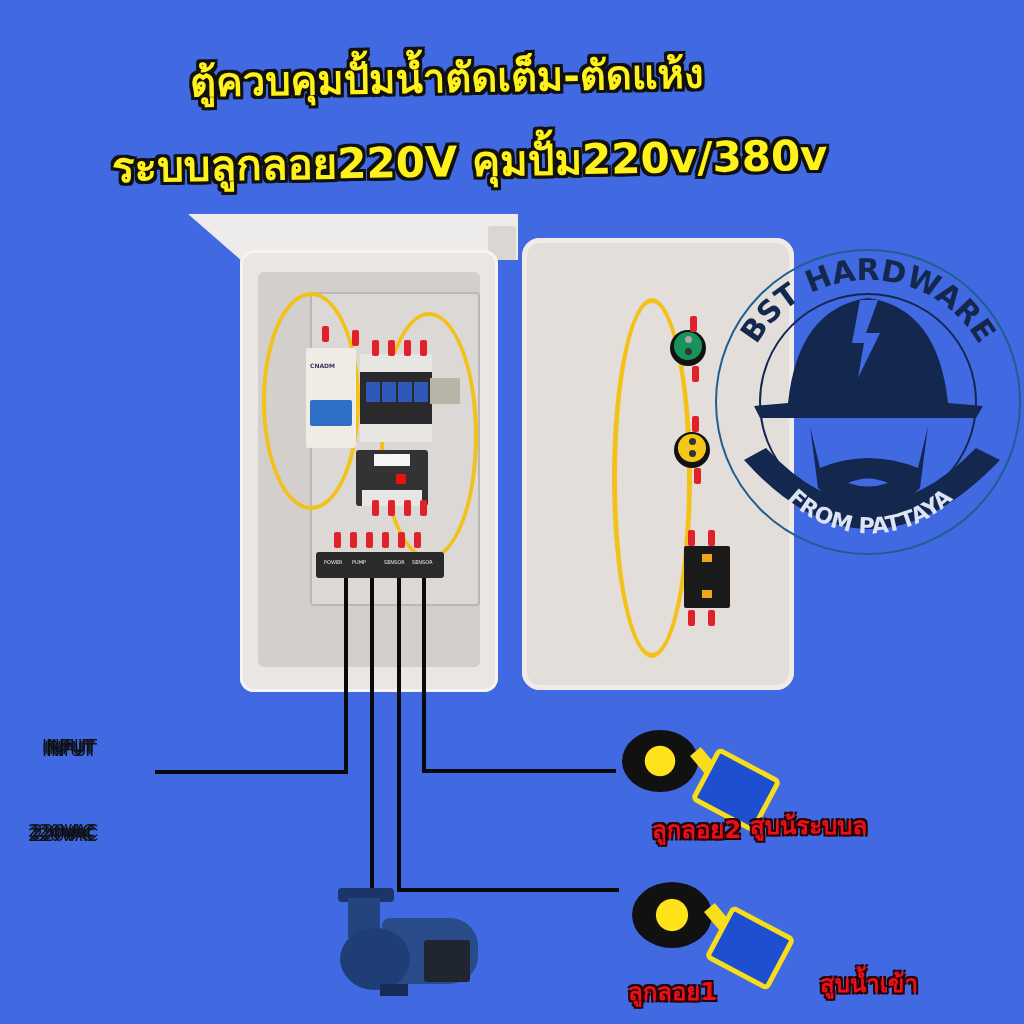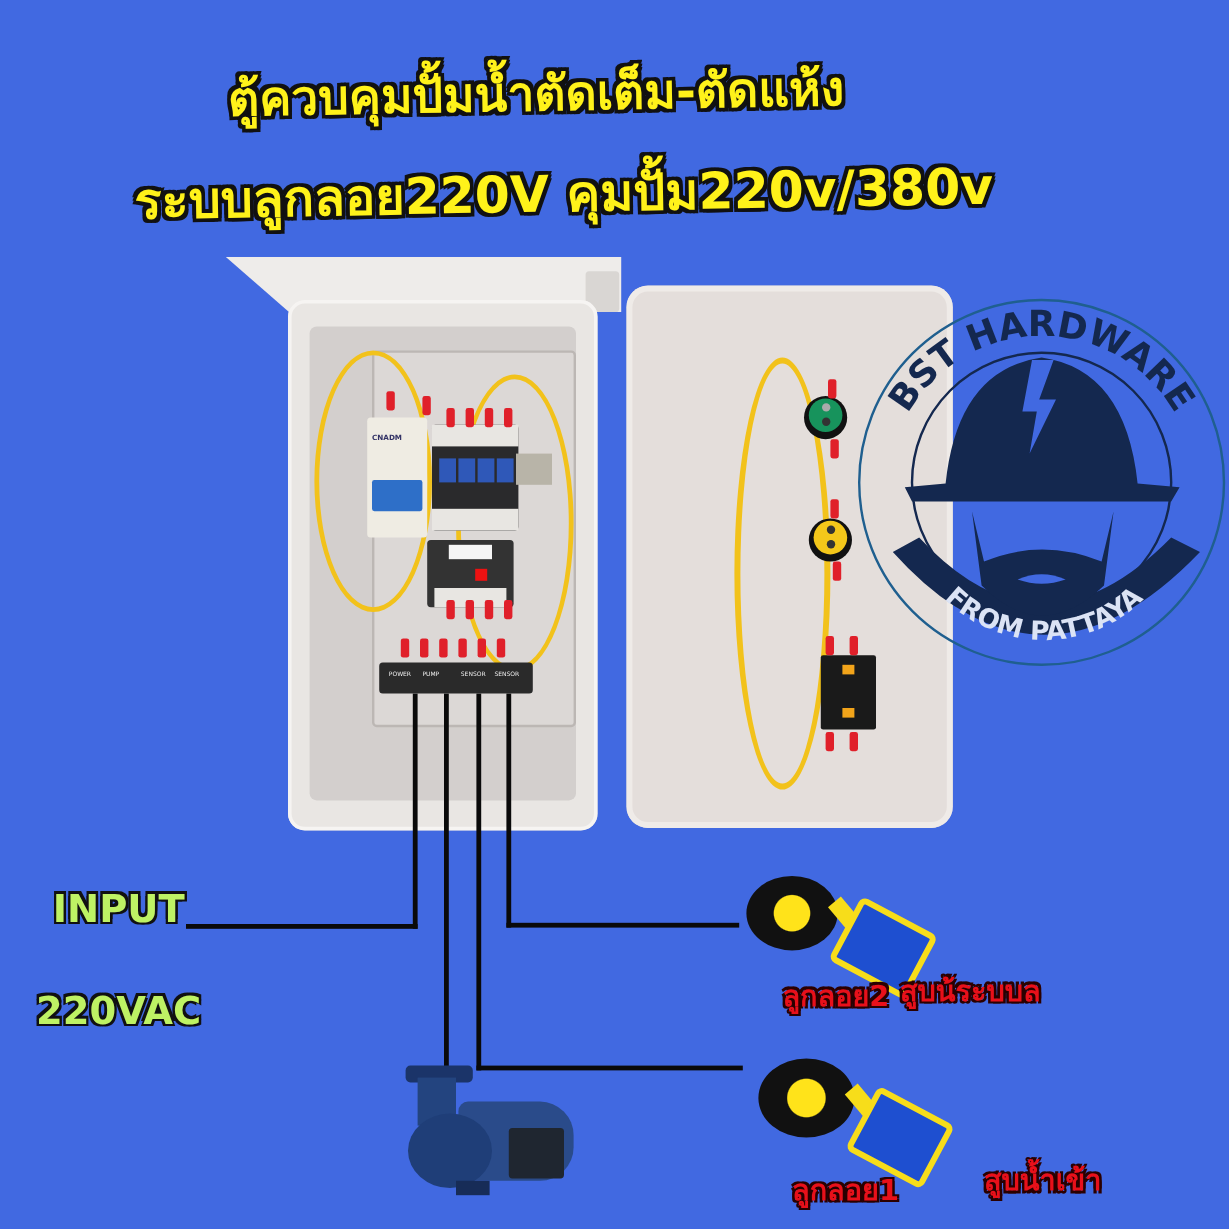--- a/index.html
+++ b/index.html
@@ -1,21 +1,21 @@
 <!DOCTYPE html>
 <html><head>
 <meta charset="utf-8">
 <style>
   html,body{margin:0;padding:0;}
   body{width:1024px;height:1024px;background:#4169e1;position:relative;overflow:hidden;font-family:"DejaVu Sans",sans-serif;}
   .title{position:absolute;color:#fff21a;font-weight:bold;white-space:nowrap;
     text-shadow:-3px -3px 0 #111,3px -3px 0 #111,-3px 3px 0 #111,3px 3px 0 #111,0 3px 0 #111,3px 0 0 #111,0 -3px 0 #111,-3px 0 0 #111;}
   .t1{left:190px;top:46px;font-size:40px;transform:rotate(-1deg);}
   .t2{left:112px;top:128px;font-size:42px;transform:rotate(-1deg);}
-  .ylabel{position:absolute;color:#bef264;font-weight:bold;font-size:32px;
+  .ylabel{position:absolute;color:#0f172a;font-weight:normal;font-size:17px;
     text-shadow:-2px -2px 0 #111,2px -2px 0 #111,-2px 2px 0 #111,2px 2px 0 #111;}
   .rlabel{position:absolute;color:#e8101a;font-weight:bold;font-size:24px;
     text-shadow:-2px -2px 0 #2a0000,2px -2px 0 #2a0000,-2px 2px 0 #2a0000,2px 2px 0 #2a0000;}
   .wire{position:absolute;background:#0a0a0a;}
   
   .box{position:absolute;left:240px;top:250px;width:258px;height:442px;background:#e9e6e3;border-radius:14px;box-shadow:inset 0 0 0 3px #f6f4f2;}
   .box-inner{position:absolute;left:18px;top:22px;width:222px;height:395px;background:#d3cfcd;border-radius:6px;}
   .lid{position:absolute;left:188px;top:214px;width:330px;height:46px;background:#eeecea;clip-path:polygon(0 0,100% 0,100% 100%,16% 100%);}
   .lid-hinge{position:absolute;left:488px;top:226px;width:28px;height:34px;background:#d9d6d3;border-radius:3px;}
   .plate{position:absolute;left:310px;top:292px;width:166px;height:310px;background:#dcd8d6;border:2px solid #bcb7b4;border-radius:4px;}
@@ -179,21 +179,21 @@
   <div class="float" style="left:700px;top:760px"></div>
 </div>
 <div class="rlabel" style="left:652px;top:810px">ลูกลอย2</div>
 <div class="rlabel" style="left:750px;top:806px">สูบน้ระบบล</div>
 
 <div>
   <div class="coil" style="left:632px;top:882px;width:80px;height:66px"></div>
   <div class="float-stem" style="left:712px;top:904px"></div>
   <div class="float" style="left:714px;top:918px"></div>
 </div>
-<div class="rlabel" style="left:660px;top:972px">ลูกลอย1</div>
+<div class="rlabel" style="left:628px;top:972px">ลูกลอย1</div>
 <div class="rlabel" style="left:820px;top:964px">สูบน้ำเข้า</div>
 
 <div>
   <div class="pump-flange"></div>
   <div class="pump-neck"></div>
   <div class="pump-body"></div>
   <div class="pump-box"></div>
   <div class="pump-vol"></div>
   <div class="pump-foot"></div>
 </div>

